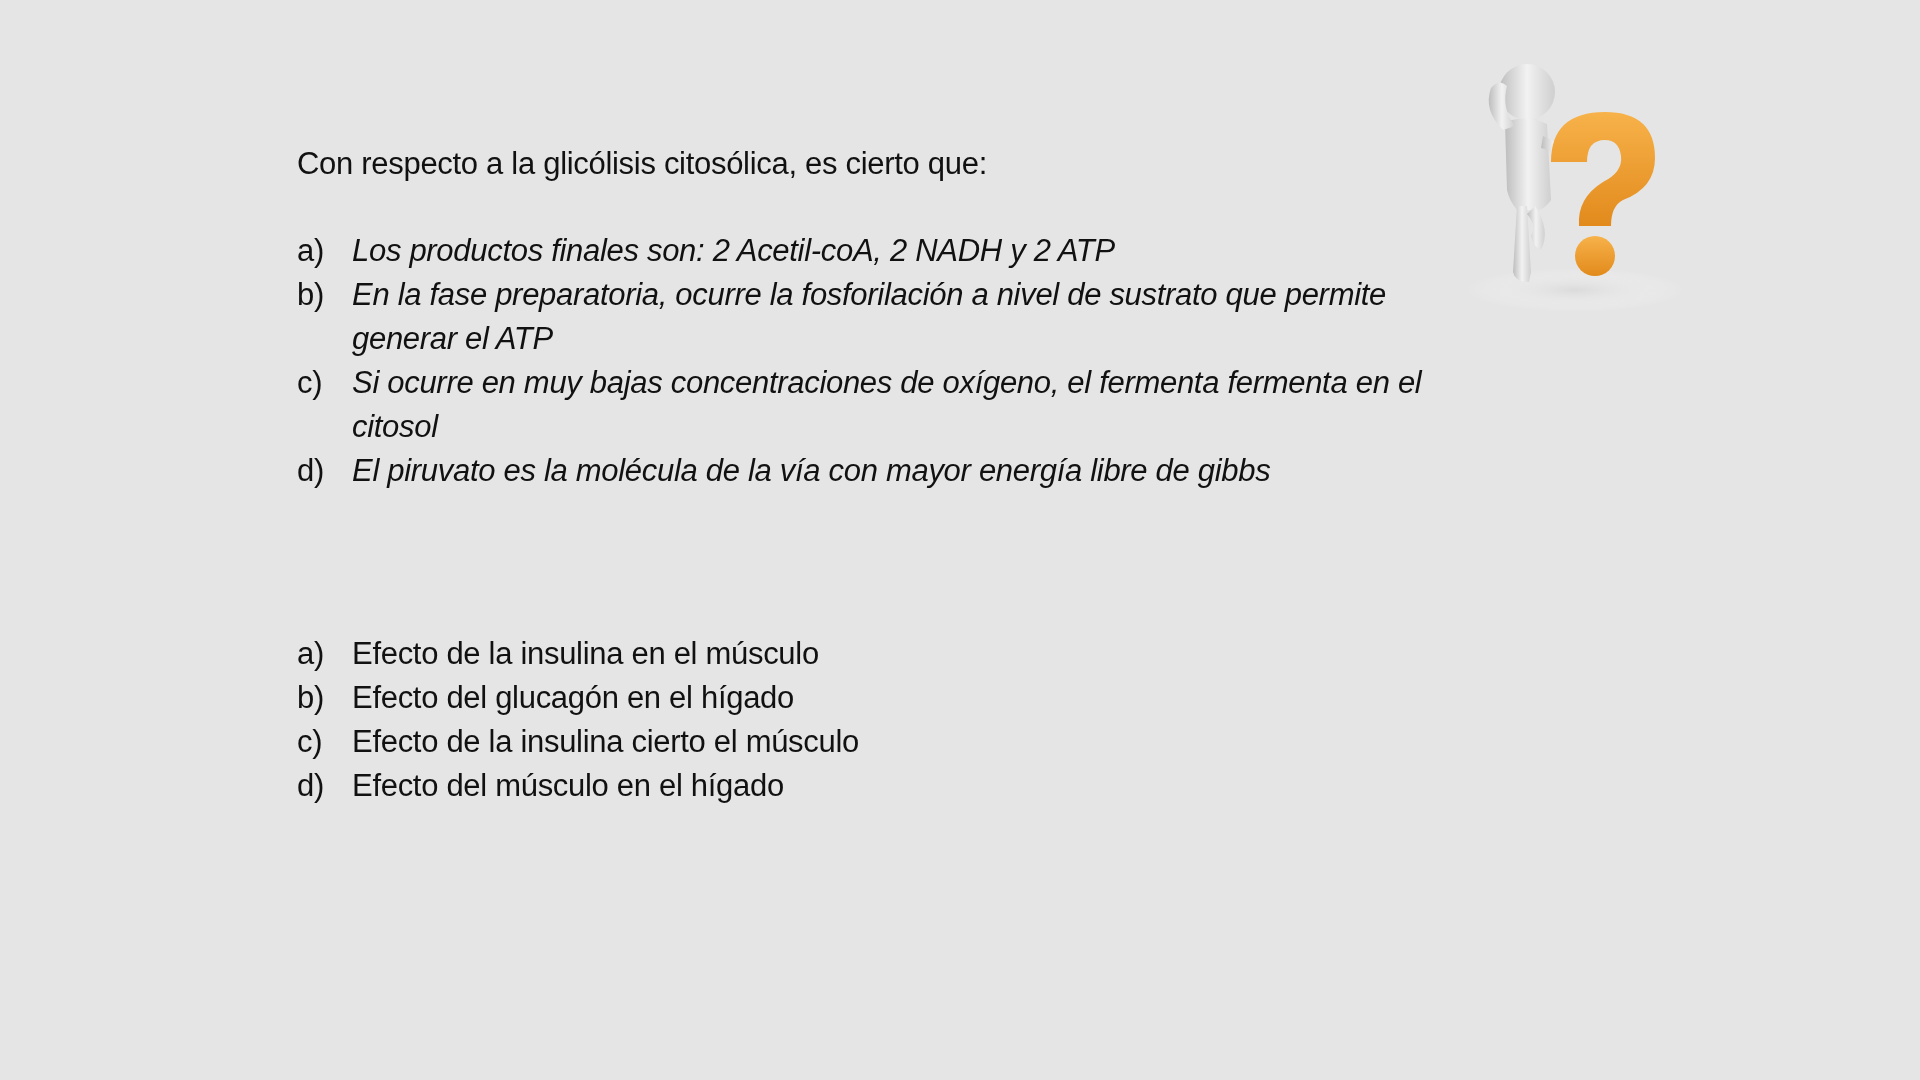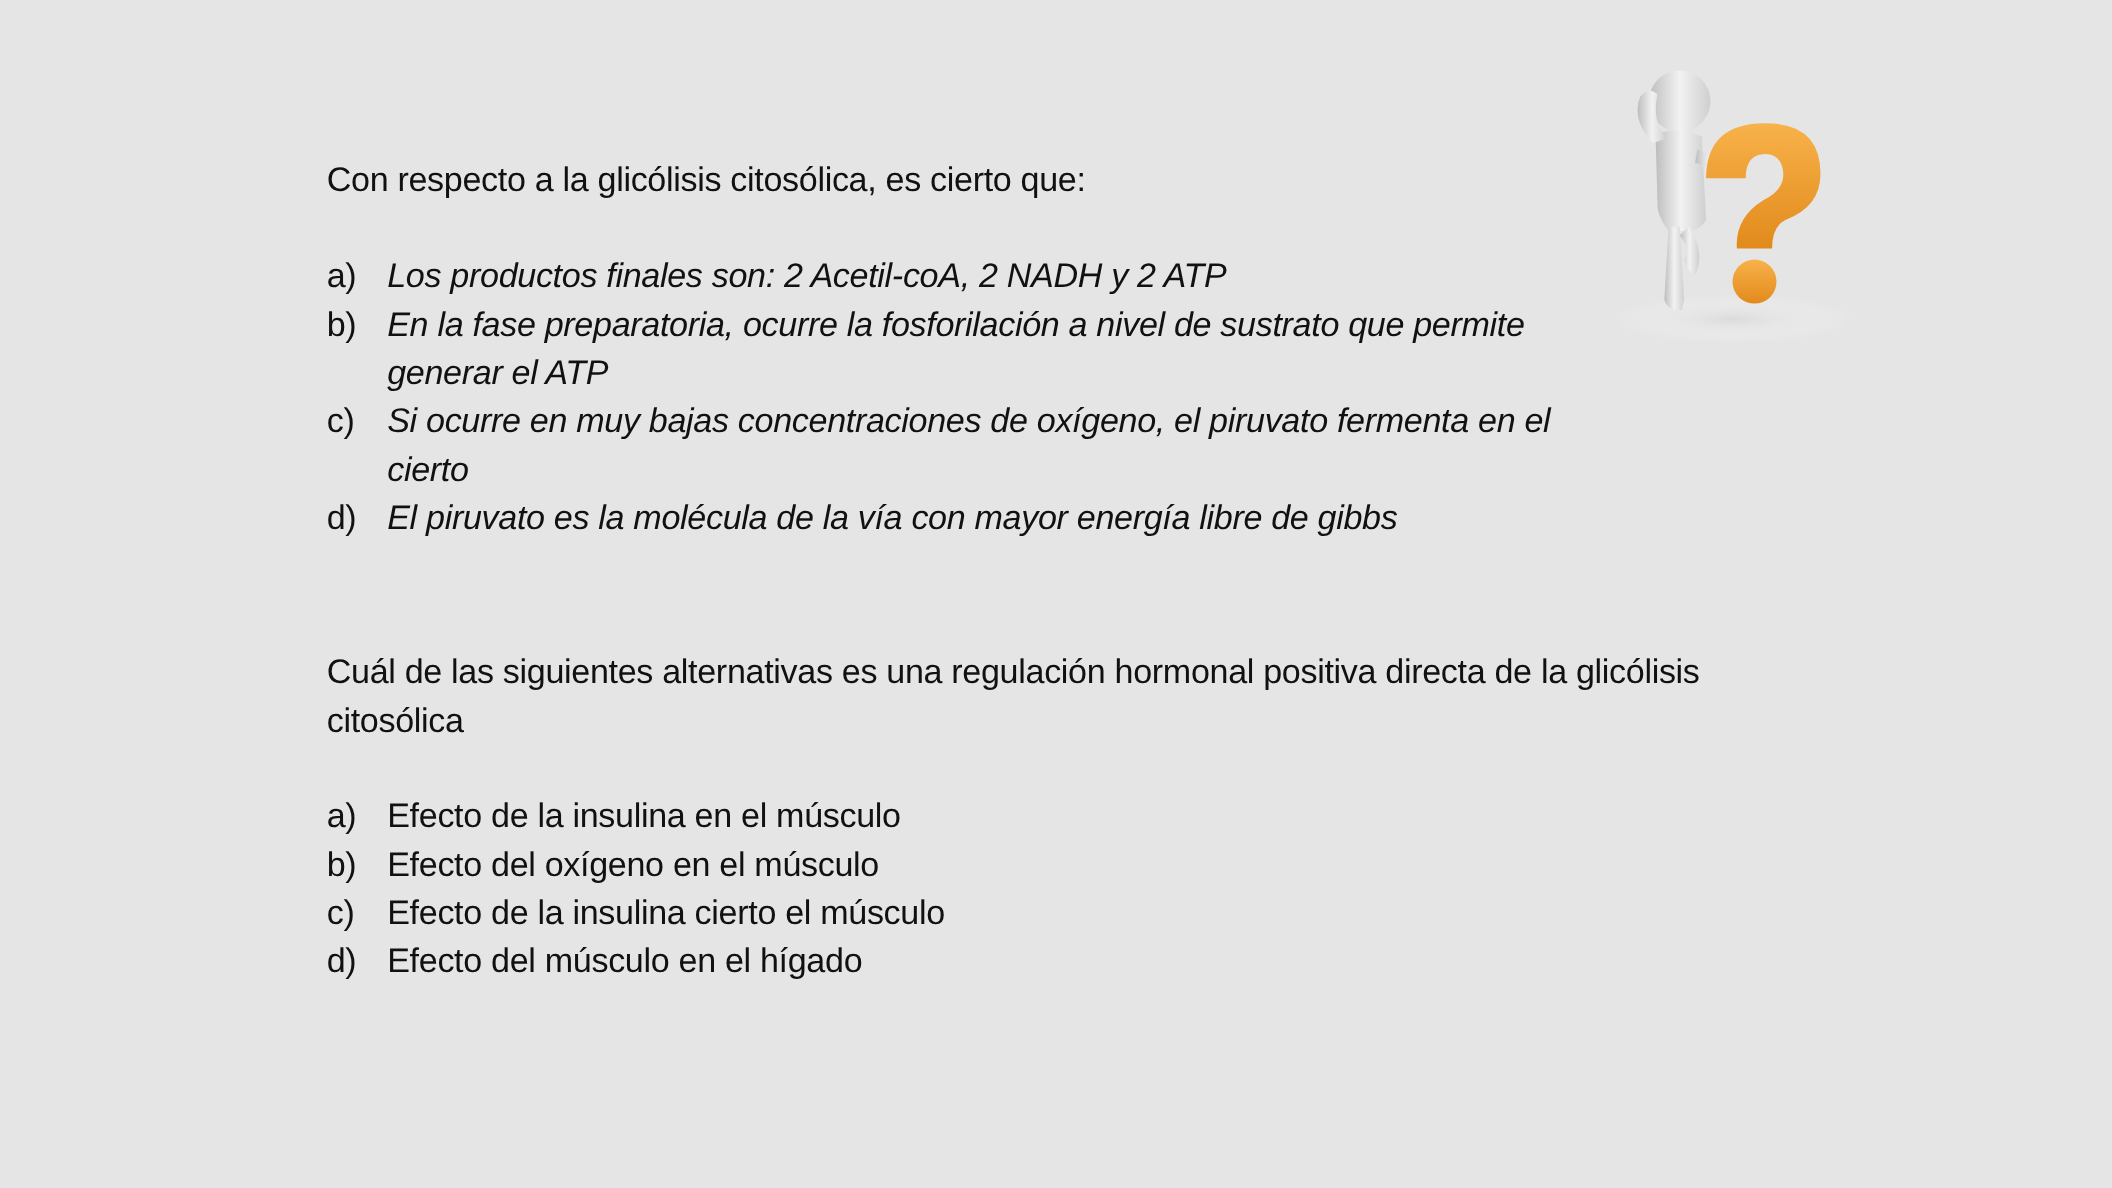--- a/index.html
+++ b/index.html
@@ -31,39 +31,38 @@
       <li>
         <span class="lbl">a)</span>
         <span class="txt">Los productos finales son: 2 Acetil-coA, 2 NADH y 2 ATP</span>
       </li>
       <li>
         <span class="lbl">b)</span>
         <span class="txt" style="max-width:1060px">En la fase preparatoria, ocurre la fosforilación a nivel de sustrato que permite generar el ATP</span>
       </li>
       <li>
         <span class="lbl">c)</span>
-        <span class="txt" style="max-width:1080px">Si ocurre en muy bajas concentraciones de oxígeno, el piruvato fermenta en el cierto</span>
+        <span class="txt" style="max-width:1080px">Si ocurre en muy bajas concentraciones de oxígeno, el fermenta fermenta en el citosol</span>
       </li>
       <li>
         <span class="lbl">d)</span>
         <span class="txt">El piruvato es la molécula de la vía con mayor energía libre de gibbs</span>
       </li>
     </ul>
   </div>
 
   <div class="block q2">
-    <p class="prompt" style="max-width:1260px">Cuál de las siguientes alternativas es una regulación hormonal positiva directa de la glicólisis citosólica</p>
     <ul class="opts">
       <li>
         <span class="lbl">a)</span>
         <span class="txt">Efecto de la insulina en el músculo</span>
       </li>
       <li>
         <span class="lbl">b)</span>
-        <span class="txt">Efecto del oxígeno en el músculo</span>
+        <span class="txt">Efecto del glucagón en el hígado</span>
       </li>
       <li>
         <span class="lbl">c)</span>
         <span class="txt">Efecto de la insulina cierto el músculo</span>
       </li>
       <li>
         <span class="lbl">d)</span>
         <span class="txt">Efecto del músculo en el hígado</span>
       </li>
     </ul>

